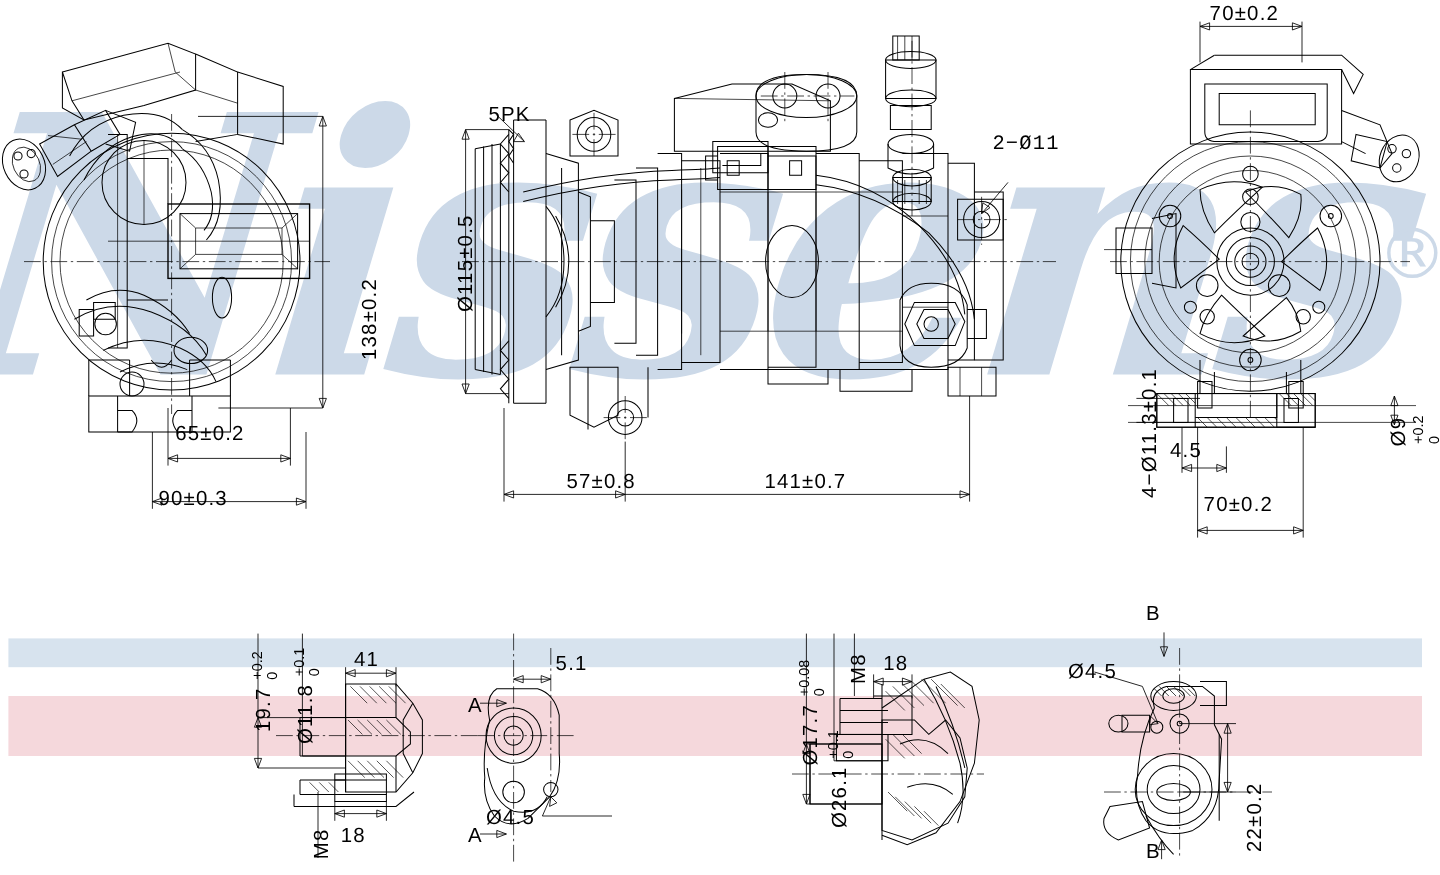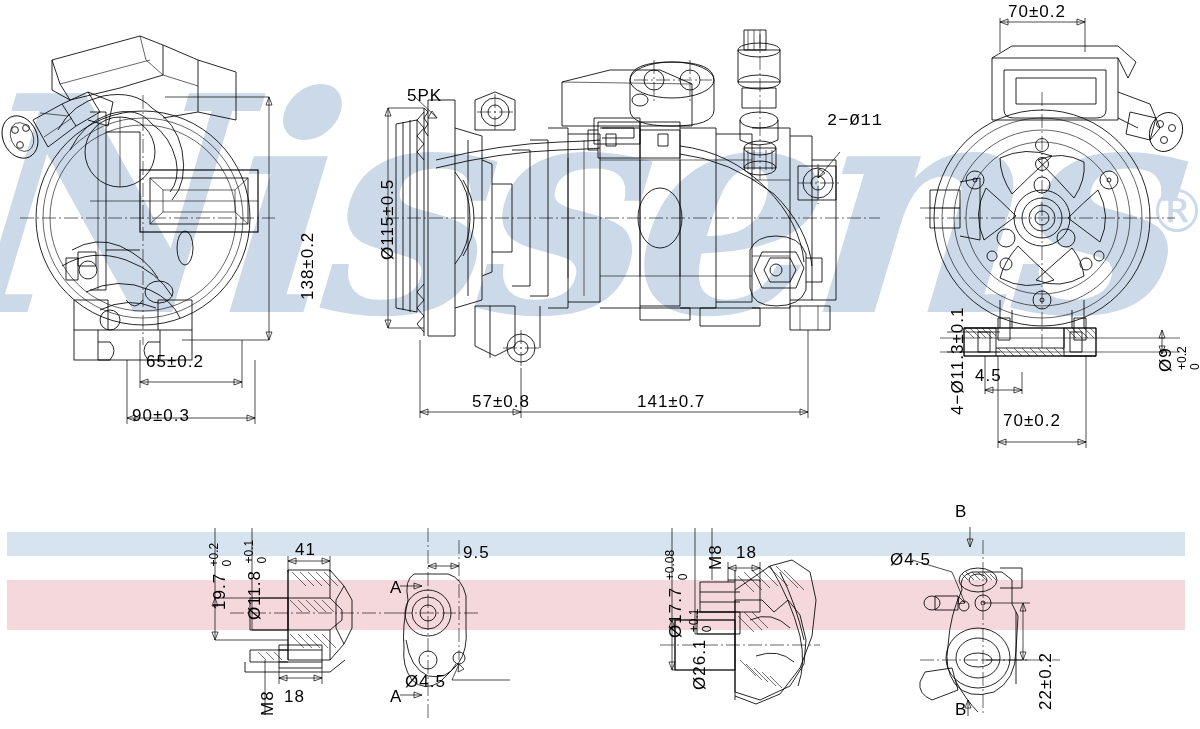--- a/index.html
+++ b/index.html
@@ -530,21 +530,21 @@
     <span class="sz17" style="font-family:'Liberation Sans',sans-serif;">Ø11.8</span>
     <span style="display:inline-block;vertical-align:middle;line-height:1.05;margin-left:2px;">
       <span class="sz12" style="display:block;font-family:'Liberation Sans',sans-serif;">+0.1</span>
       <span class="sz12" style="display:block;font-family:'Liberation Sans',sans-serif;">0</span>
     </span>
   </div>
   <div class="dimtext sz17" style="left:295px;top:540px;">41</div>
   <div class="dimtext sz17 rot" style="left:258px;top:716px;transform:rotate(-90deg);">M8</div>
   <div class="dimtext sz17" style="left:284px;top:687px;">18</div>
 
-  <div class="dimtext sz17" style="left:463px;top:543px;">9.5</div>
+  <div class="dimtext sz17" style="left:463px;top:543px;">5.1</div>
   <div class="dimtext sz17" style="left:405px;top:672px;">Ø4.5</div>
   <div class="dimtext sz17" style="left:390px;top:578px;">A</div>
   <div class="dimtext sz17" style="left:390px;top:687px;">A</div>
 
   <div style="position:absolute;left:664px;top:638px;transform:rotate(-90deg);transform-origin:0 0;">
     <span class="sz17" style="font-family:'Liberation Sans',sans-serif;">Ø17.7</span>
     <span style="display:inline-block;vertical-align:middle;line-height:1.05;margin-left:2px;">
       <span class="sz12" style="display:block;font-family:'Liberation Sans',sans-serif;">+0.08</span>
       <span class="sz12" style="display:block;font-family:'Liberation Sans',sans-serif;">0</span>
     </span>

